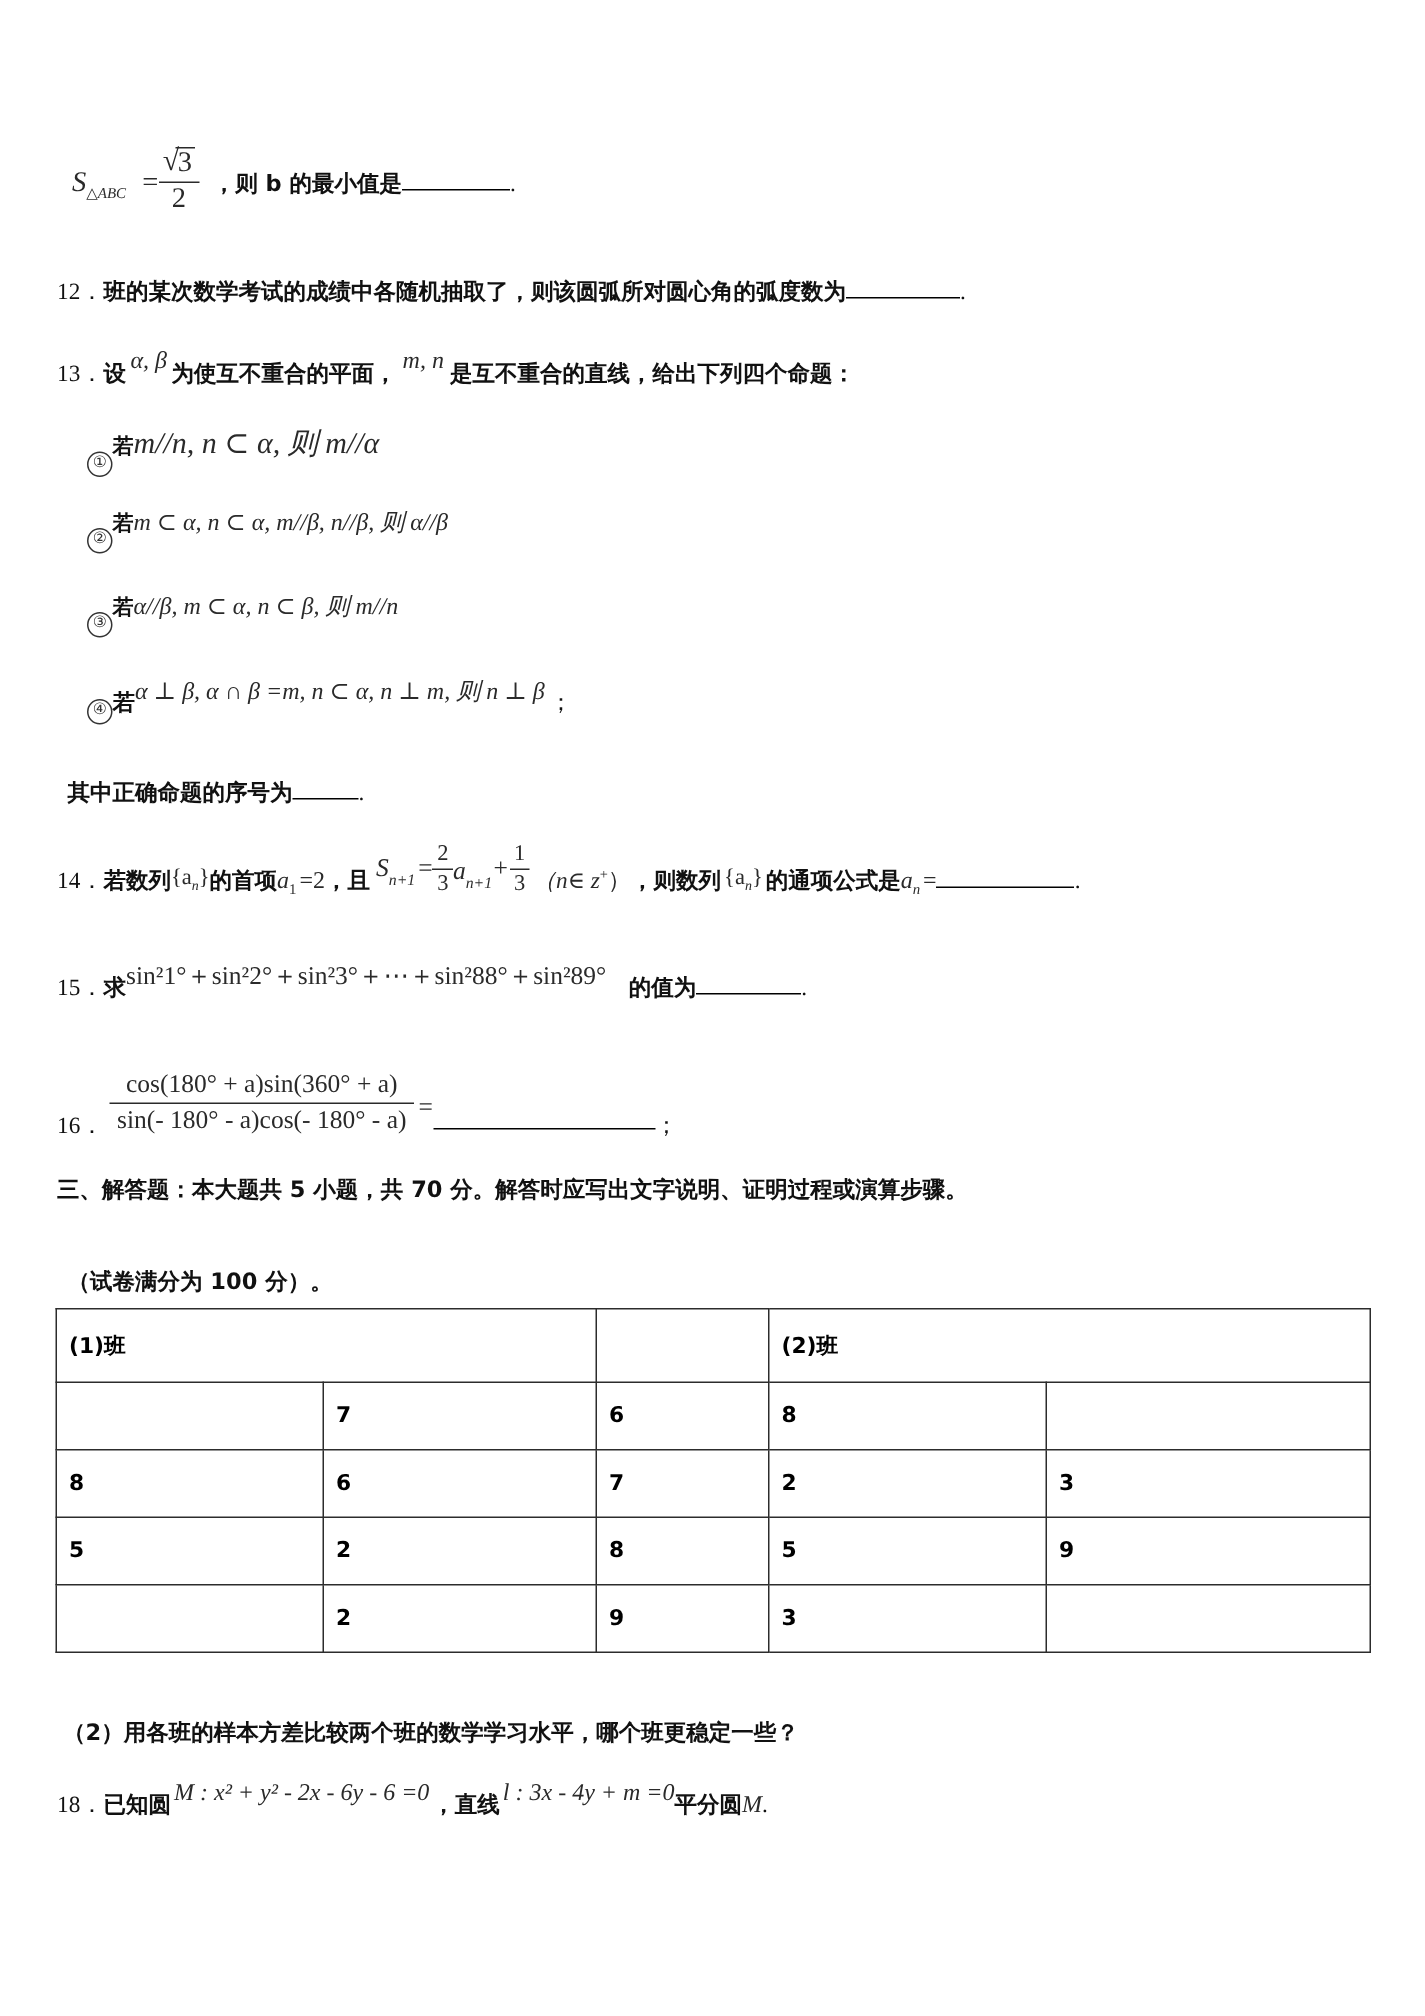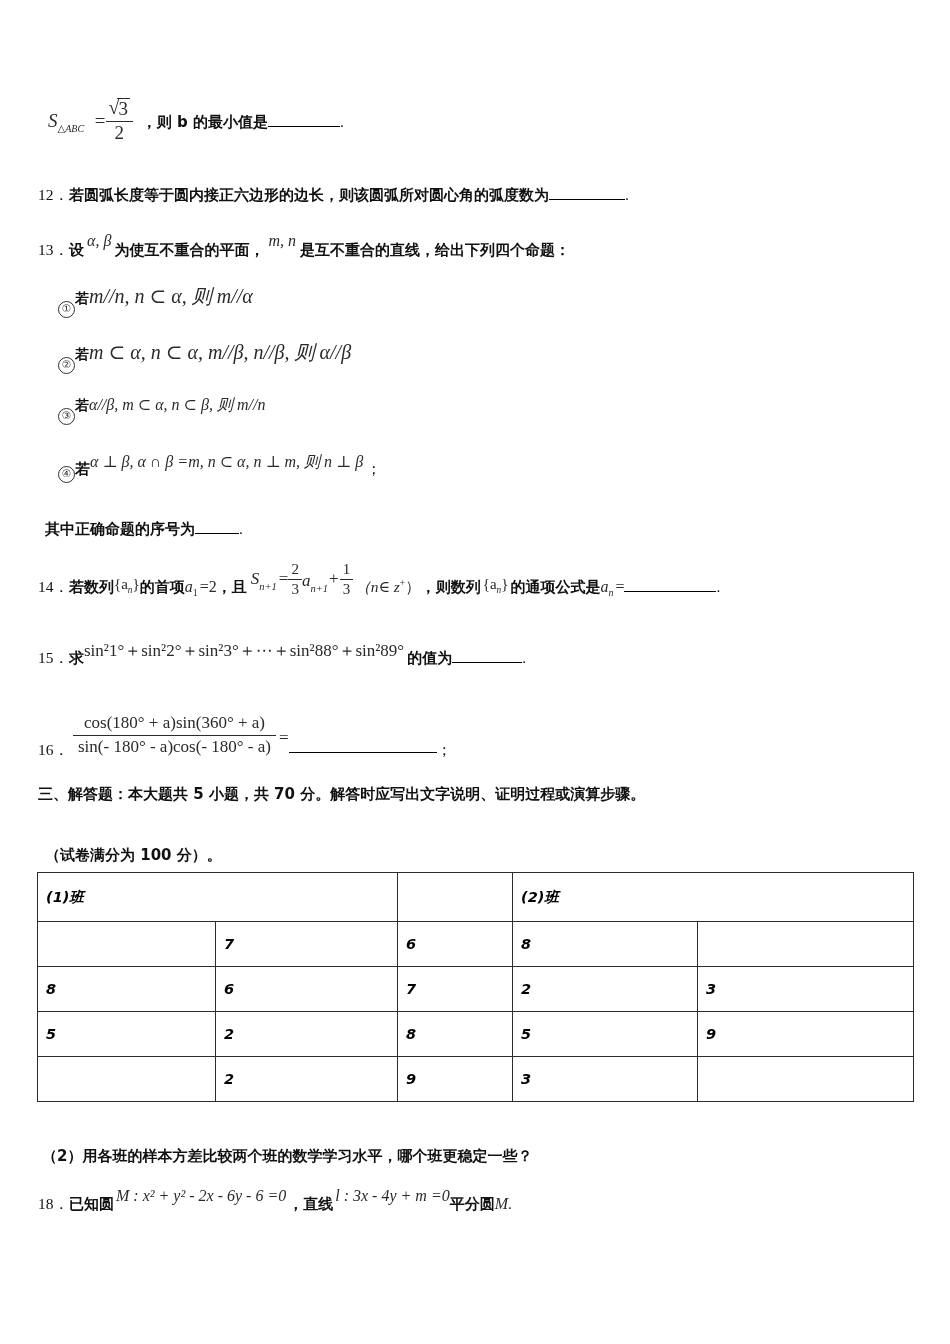--- a/index.html
+++ b/index.html
@@ -141,21 +141,20 @@
   }
   .stem-table td {
     border: 1.3px solid #2c2c2c;
     height: 38px;
     padding: 3px 8px;
     font-family: "DejaVu Sans", "Liberation Sans", sans-serif;
     font-weight: bold;
     font-size: 14.5px;
     vertical-align: middle;
     color: #000;
-    font-style: italic;
   }
   .stem-table td.hdr {
     height: 42px;
     font-size: 14.5px;
   }
   .col1 { width: 178px; }
   .col2 { width: 182px; }
   .col3 { width: 115px; }
   .col4 { width: 185px; }
   .col5 { width: 216px; }
@@ -167,53 +166,53 @@
 
   <div class="qline" style="left:48px; top:100px;">
     <span class="math" style="font-size:19px;">
       <span class="mi">S</span><span class="sub mi" style="font-size:10px;">△ABC</span>
       <span class="mr" style="margin-left:6px;">=</span><span class="frac" style="font-size:19px;"><span class="top"><span class="sqrt"><span class="rad mr">3</span></span></span><span class="bot mr">2</span></span>
     </span>
     <span class="cn" style="margin-left:4px;">，则 b 的最小值是</span><span class="blank" style="width:72px;"></span><span class="num">.</span>
   </div>
 
   <div class="qline" style="left:38px; top:183px;">
-    <span class="num">12．</span><span class="cn">若圆弧长度等于圆内接正六边形的边长，则该圆弧所对圆心角的弧度数为</span><span class="blank" style="width:76px;"></span><span class="num">.</span>
+    <span class="num">12．</span><span class="cn">班的某次数学考试的成绩中各随机抽取了，则该圆弧所对圆心角的弧度数为</span><span class="blank" style="width:76px;"></span><span class="num">.</span>
   </div>
 
   <div class="qline" style="left:38px; top:238px;text-align:center;">
     <span class="num">13．</span><span class="cn">设</span><span class="math raised mi" style="margin:0 3px;">α, β</span><span class="cn">为使互不重合的平面，</span><span class="math raised mi" style="margin:0 4px;">m, n</span><span class="cn">是互不重合的直线，给出下列四个命题：</span>
   </div>
 
   <div class="qline" style="left:58px; top:287px;">
     <span class="circled">①</span><span class="cn" style="position:relative; top:-6px; font-size:14px;">若</span><span class="math mi" style="position:relative; top:-6px; font-size:20px;">m//n, n ⊂ α, 则 m//α</span>
   </div>
 
   <div class="qline" style="left:58px; top:343px;">
-    <span class="circled">②</span><span class="cn" style="position:relative; top:-6px; font-size:14px;">若</span><span class="math mi" style="position:relative; top:-6px; font-size:20px;">m ⊂ α, n ⊂ α, m//β,  n//β,  则 α//β</span>
+    <span class="circled">②</span><span class="cn" style="position:relative; top:-6px; font-size:14px;">若</span><span class="math mi" style="position:relative; top:-6px; font-size:16px;">m ⊂ α, n ⊂ α, m//β,  n//β,  则 α//β</span>
   </div>
 
   <div class="qline" style="left:58px; top:399px;">
     <span class="circled">③</span><span class="cn" style="position:relative; top:-6px; font-size:14px;">若</span><span class="math mi" style="position:relative; top:-6px; font-size:16px;">α//β, m ⊂ α, n ⊂ β,  则 m//n</span>
   </div>
 
   <div class="qline" style="left:58px; top:457px;">
     <span class="circled">④</span><span class="cn" style="font-size:15px;">若</span><span class="math mi" style="position:relative; top:-7px; font-size:16px;">α ⊥ β, α ∩ β =m, n ⊂ α, n ⊥ m, 则 n ⊥ β</span><span class="num" style="margin-left:3px;">；</span>
   </div>
 
   <div class="qline" style="left:45px; top:517px;">
     <span class="cn">其中正确命题的序号为</span><span class="blank" style="width:44px;"></span><span class="num">.</span>
   </div>
 
   <div class="qline" style="left:38px; top:570px;">
     <span class="num">14．</span><span class="cn">若数列</span><span class="math" style="font-size:15px; position:relative; top:-3px;"><span class="mr">{a</span><span class="sub mi">n</span><span class="mr">}</span></span><span class="cn">的首项</span><span class="math" style="font-size:16px;"><span class="mi">a</span><span class="sub mr">1</span><span class="mr" style="margin-left:2px;">=2</span></span><span class="cn">，且</span><span class="math" style="font-size:17px; margin-left:4px;"><span class="mi" style="position:relative; top:-8px;">S</span><span class="sub mi" style="position:relative; top:-6px;">n+1</span><span class="mr" style="position:relative; top:-8px; margin-left:2px;">=</span><span class="frac small" style="top:-9px;"><span class="top mr">2</span><span class="bot mr">3</span></span><span class="mi" style="position:relative; top:-6px;">a</span><span class="sub mi" style="position:relative; top:-4px;">n+1</span><span class="mr" style="position:relative; top:-8px; margin:0 1px;">+</span><span class="frac small" style="top:-9px;"><span class="top mr">1</span><span class="bot mr">3</span></span></span><span class="math" style="font-size:15.5px; margin-left:2px;"><span class="mi">（n∈ z</span><span class="sup mr">+</span><span class="mr">）</span></span><span class="cn">，则数列</span><span class="math" style="font-size:15px; position:relative; top:-3px; margin:0 2px;"><span class="mr">{a</span><span class="sub mi">n</span><span class="mr">}</span></span><span class="cn">的通项公式是</span><span class="math" style="font-size:16px;"><span class="mi">a</span><span class="sub mi">n</span><span class="mr" style="margin-left:2px;">=</span></span><span class="blank" style="width:92px;"></span><span class="num">.</span>
   </div>
 
   <div class="qline" style="left:38px; top:645px;">
-    <span class="num">15．</span><span class="cn">求</span><span class="math mr" style="font-size:17px; position:relative; top:-7px;">sin²1°＋sin²2°＋sin²3°＋⋯＋sin²88°＋sin²89°</span><span class="cn" style="margin-left:3px;">的值为</span><span class="blank" style="width:70px;"></span><span class="num">.</span>
+    <span class="num">15．</span><span class="cn">求</span><span class="math mr" style="font-size:17px; position:relative; top:-7px;">sin²1°＋sin²2°＋sin²3°＋⋯＋sin²88°＋sin²89°</span><span class="cn" style="margin-left:15px;">的值为</span><span class="blank" style="width:70px;"></span><span class="num">.</span>
   </div>
 
   <div class="qline" style="left:38px; top:714px;">
     <span class="num" style="position:relative; top:16px;">16．</span><span class="frac" style="font-size:17px; top:0px; margin-left:4px;"><span class="top mr" style="padding:0 5px 2px 5px;">cos(180° + a)sin(360° + a)</span><span class="bot mr" style="padding:2px 5px 0 5px;">sin(- 180° - a)cos(- 180° - a)</span></span><span class="math mr" style="font-size:17px; position:relative; top:4px; margin-left:3px;">=</span><span class="blank" style="width:148px; position:relative; top:14px;"></span><span class="num" style="position:relative; top:16px;">；</span>
   </div>
 
   <div class="qline" style="left:38px; top:782px;">
     <span class="cn">三、解答题：本大题共 5 小题，共 70 分。解答时应写出文字说明、证明过程或演算步骤。</span>
   </div>
 

